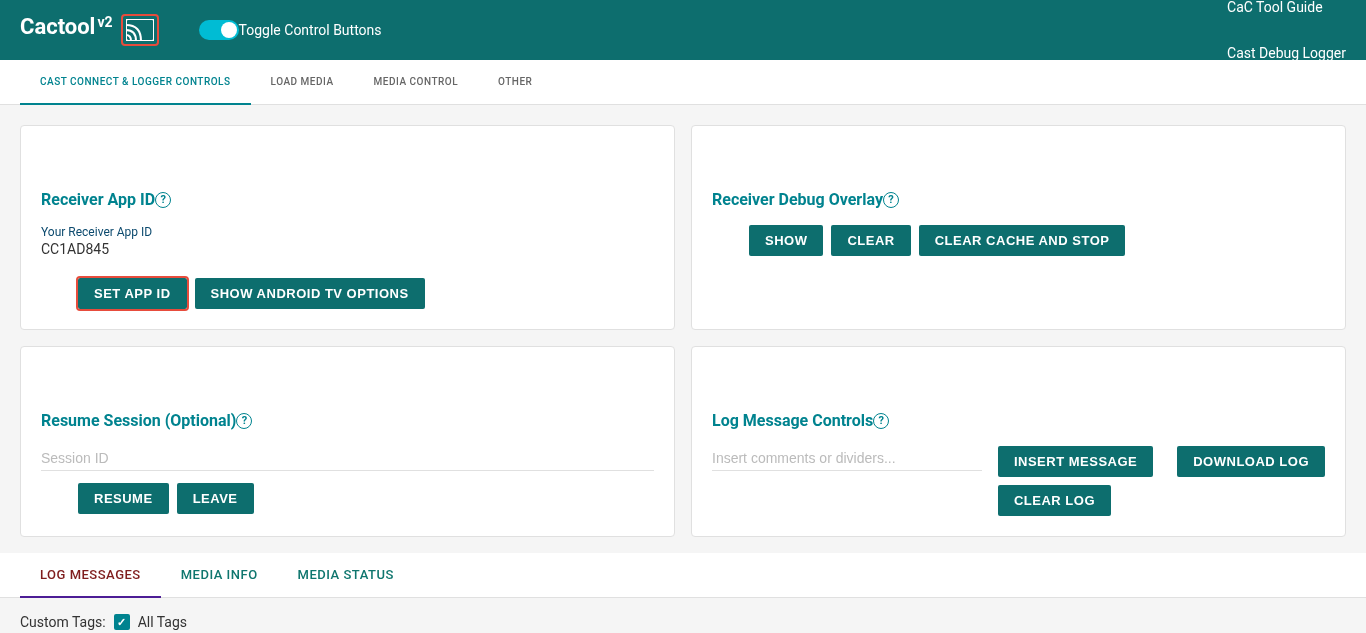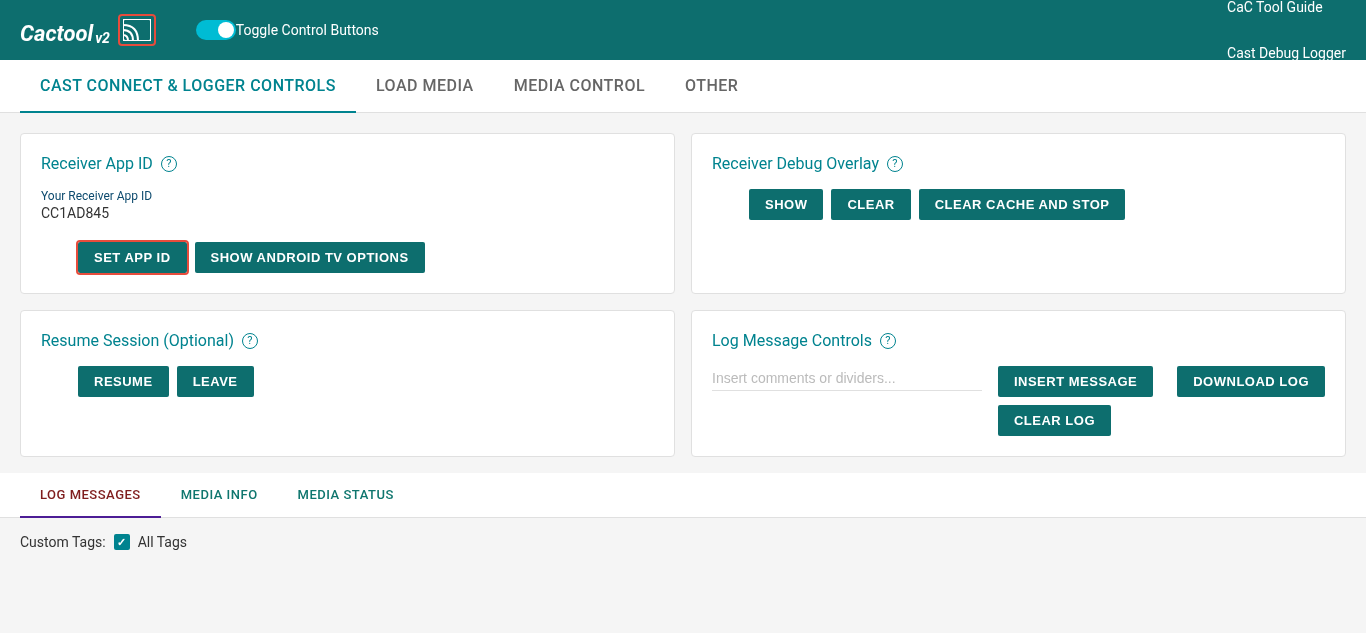--- a/index.html
+++ b/index.html
@@ -9,25 +9,24 @@
     .header {
       background: #0d6e6e;
       display: flex;
       align-items: center;
       padding: 0 20px;
       height: 60px;
       color: white;
     }
     .header-logo {
       display: flex;
-      align-items: flex-end;
+      align-items: flex-start;
       font-size: 22px;
       font-weight: bold;
       margin-right: 20px;
-      font-style: italic;
     }
     .header-logo .v2 {
       font-size: 14px;
       margin-left: 2px;
       vertical-align: super;
     }
     .cast-icon-wrapper {
       border: 2px solid #e74c3c;
       border-radius: 4px;
       margin-left: 8px;
@@ -82,21 +81,21 @@
 
     
     .main-tabs {
       background: white;
       display: flex;
       border-bottom: 1px solid #e0e0e0;
       padding: 0 20px;
     }
     .main-tab {
       padding: 16px 20px;
-      font-size: 16px;
+      font-size: 10px;
       font-weight: 500;
       letter-spacing: 0.5px;
       color: #666;
       cursor: pointer;
       text-transform: uppercase;
       border-bottom: 2px solid transparent;
       margin-bottom: -1px;
     }
     .main-tab.active {
       color: #00838f;
@@ -119,25 +118,25 @@
       background: white;
       border-radius: 4px;
       padding: 20px;
       flex: 1;
       border: 1px solid #e0e0e0;
     }
 
     .card-title {
       font-size: 16px;
       color: #00838f;
-      font-weight: 400;
+      font-weight: 700;
       margin-bottom: 16px;
       display: flex;
       align-items: center;
-      gap: 8px;
+      margin-top: 44px;
     }
     .help-icon {
       width: 16px;
       height: 16px;
       border: 1px solid #00838f;
       border-radius: 50%;
       display: inline-flex;
       align-items: center;
       justify-content: center;
       font-size: 11px;
@@ -344,20 +343,21 @@
 
   </div>
 
   <div class="cards-row">
 
     <div class="card">
       <div class="card-title">
         <span>Resume Session (Optional)</span>
         <span class="help-icon">?</span>
       </div>
+      <input class="session-input" type="text" placeholder="Session ID" style="">
       <div class="btn-row">
         <button class="btn btn-dark">RESUME</button>
         <button class="btn btn-dark">LEAVE</button>
       </div>
     </div>
 
     <div class="card">
       <div class="card-title">
         <span>Log Message Controls</span>
         <span class="help-icon">?</span>

